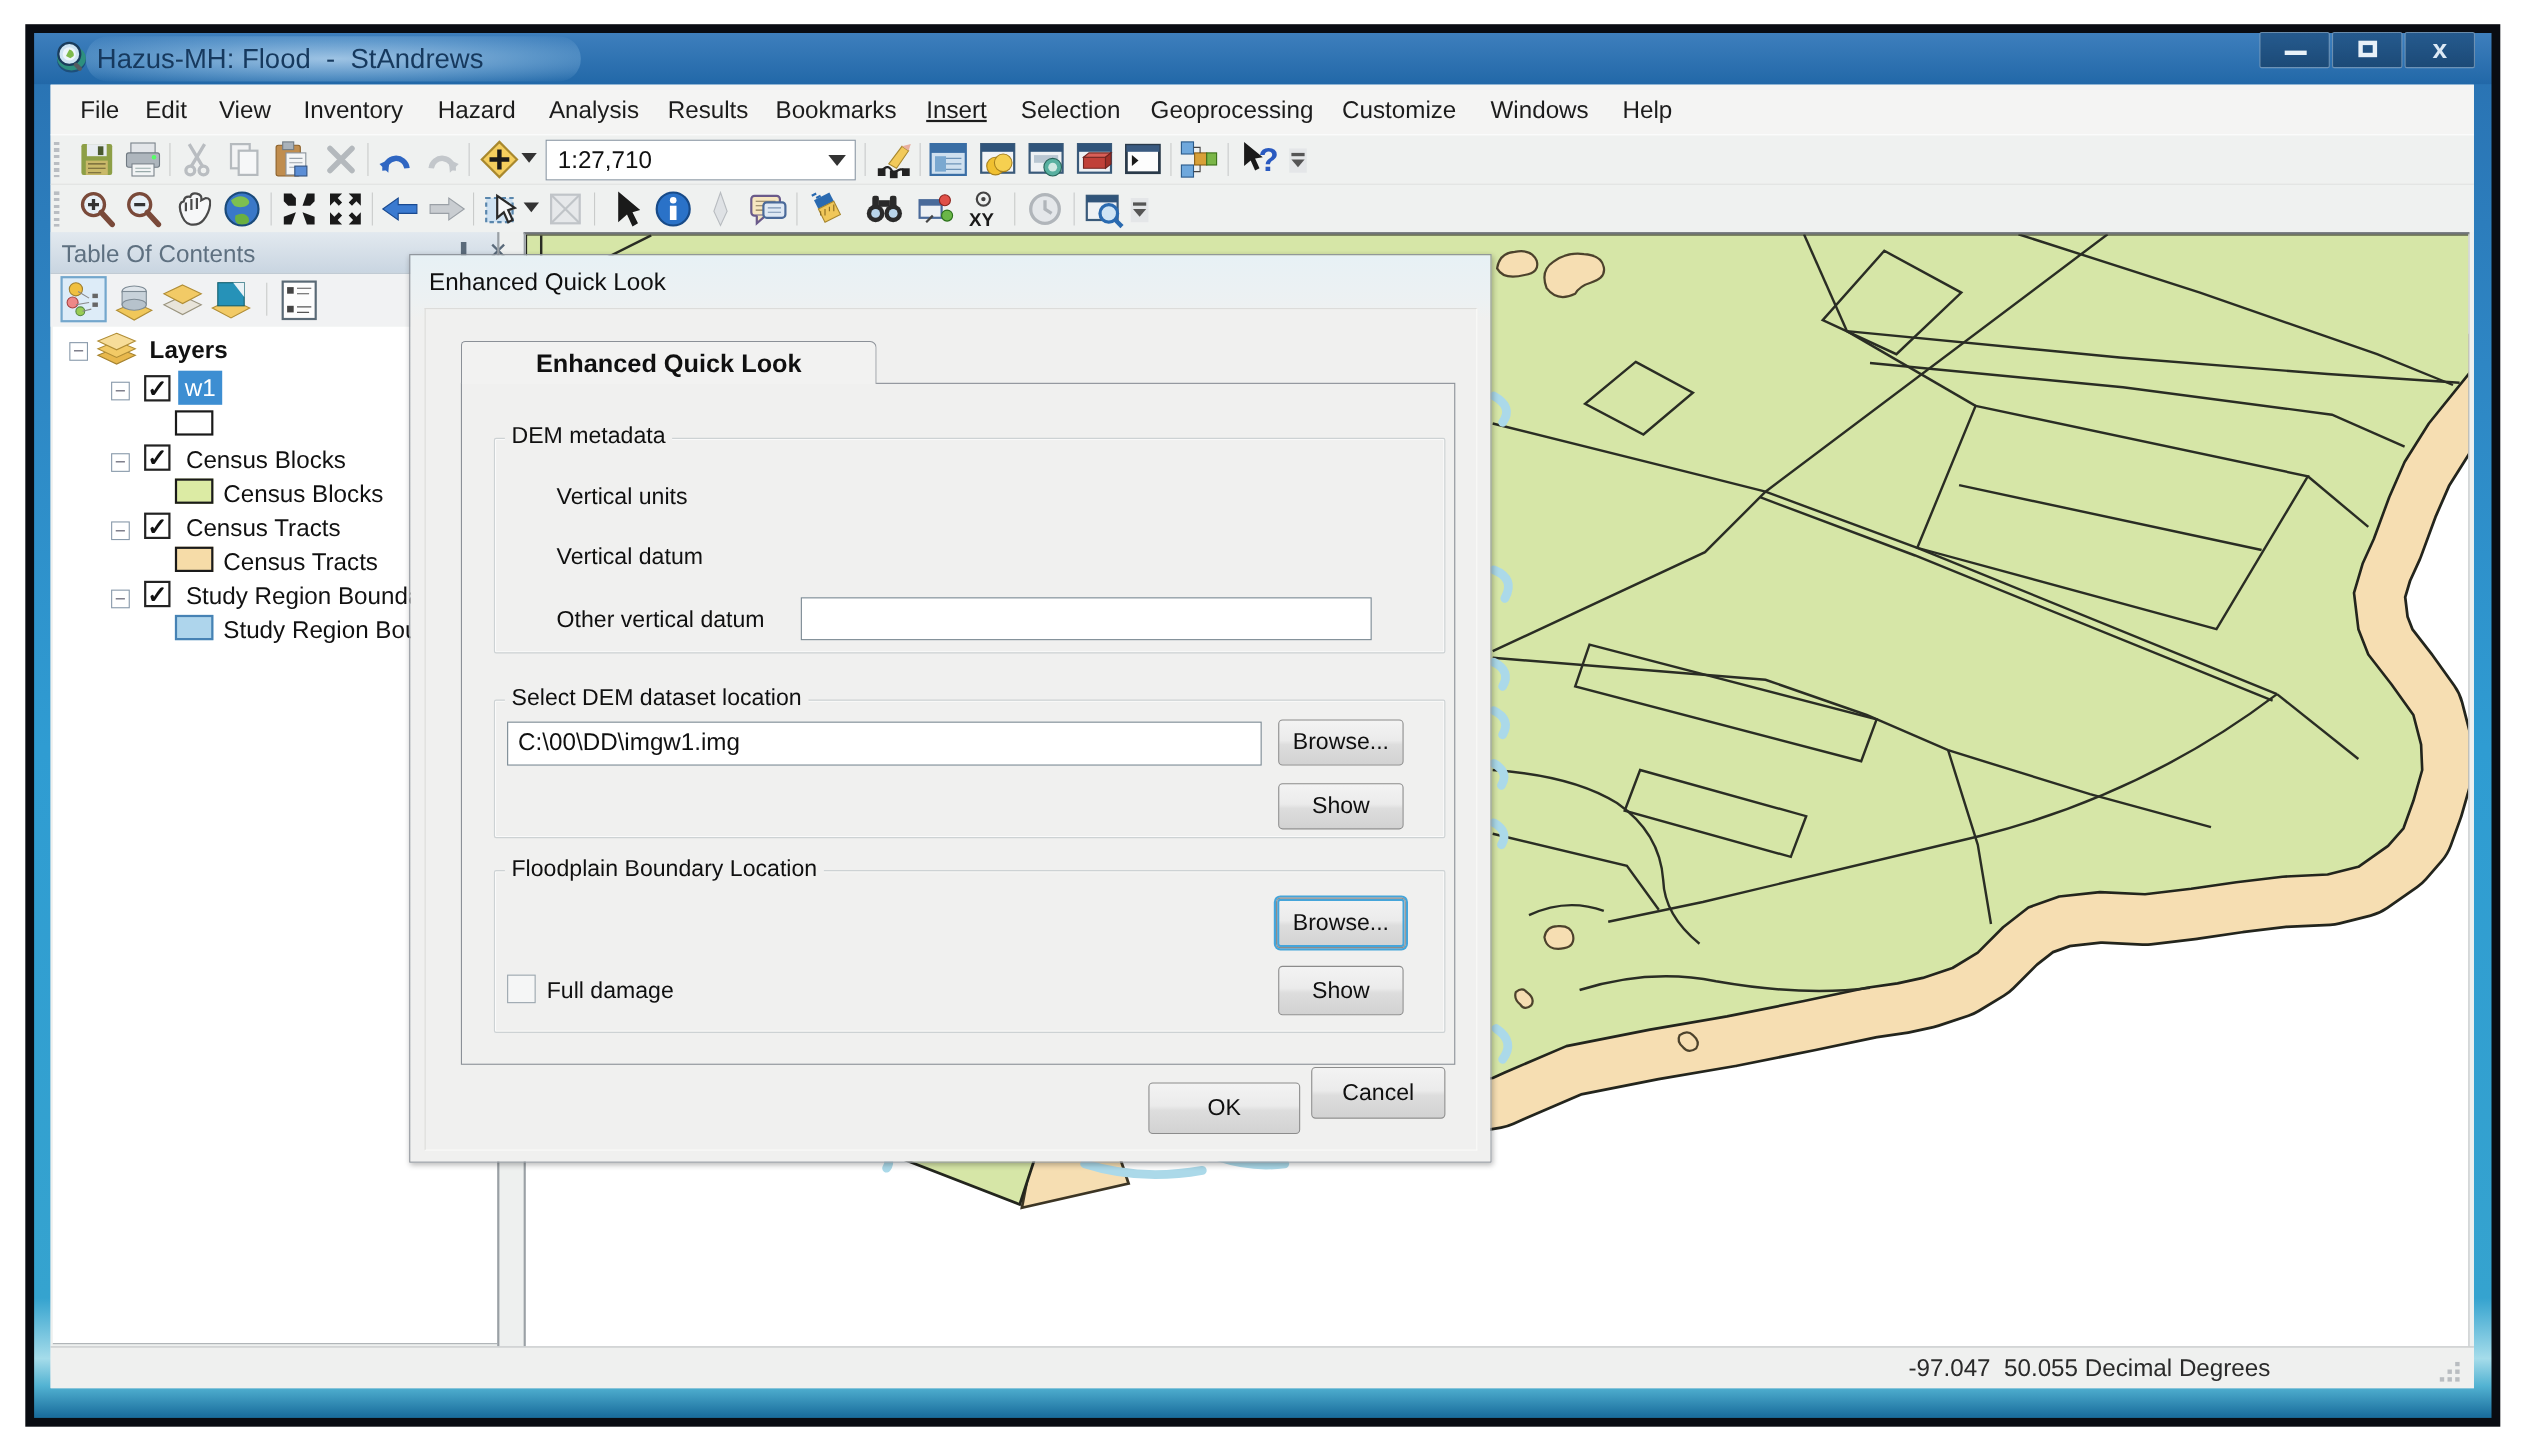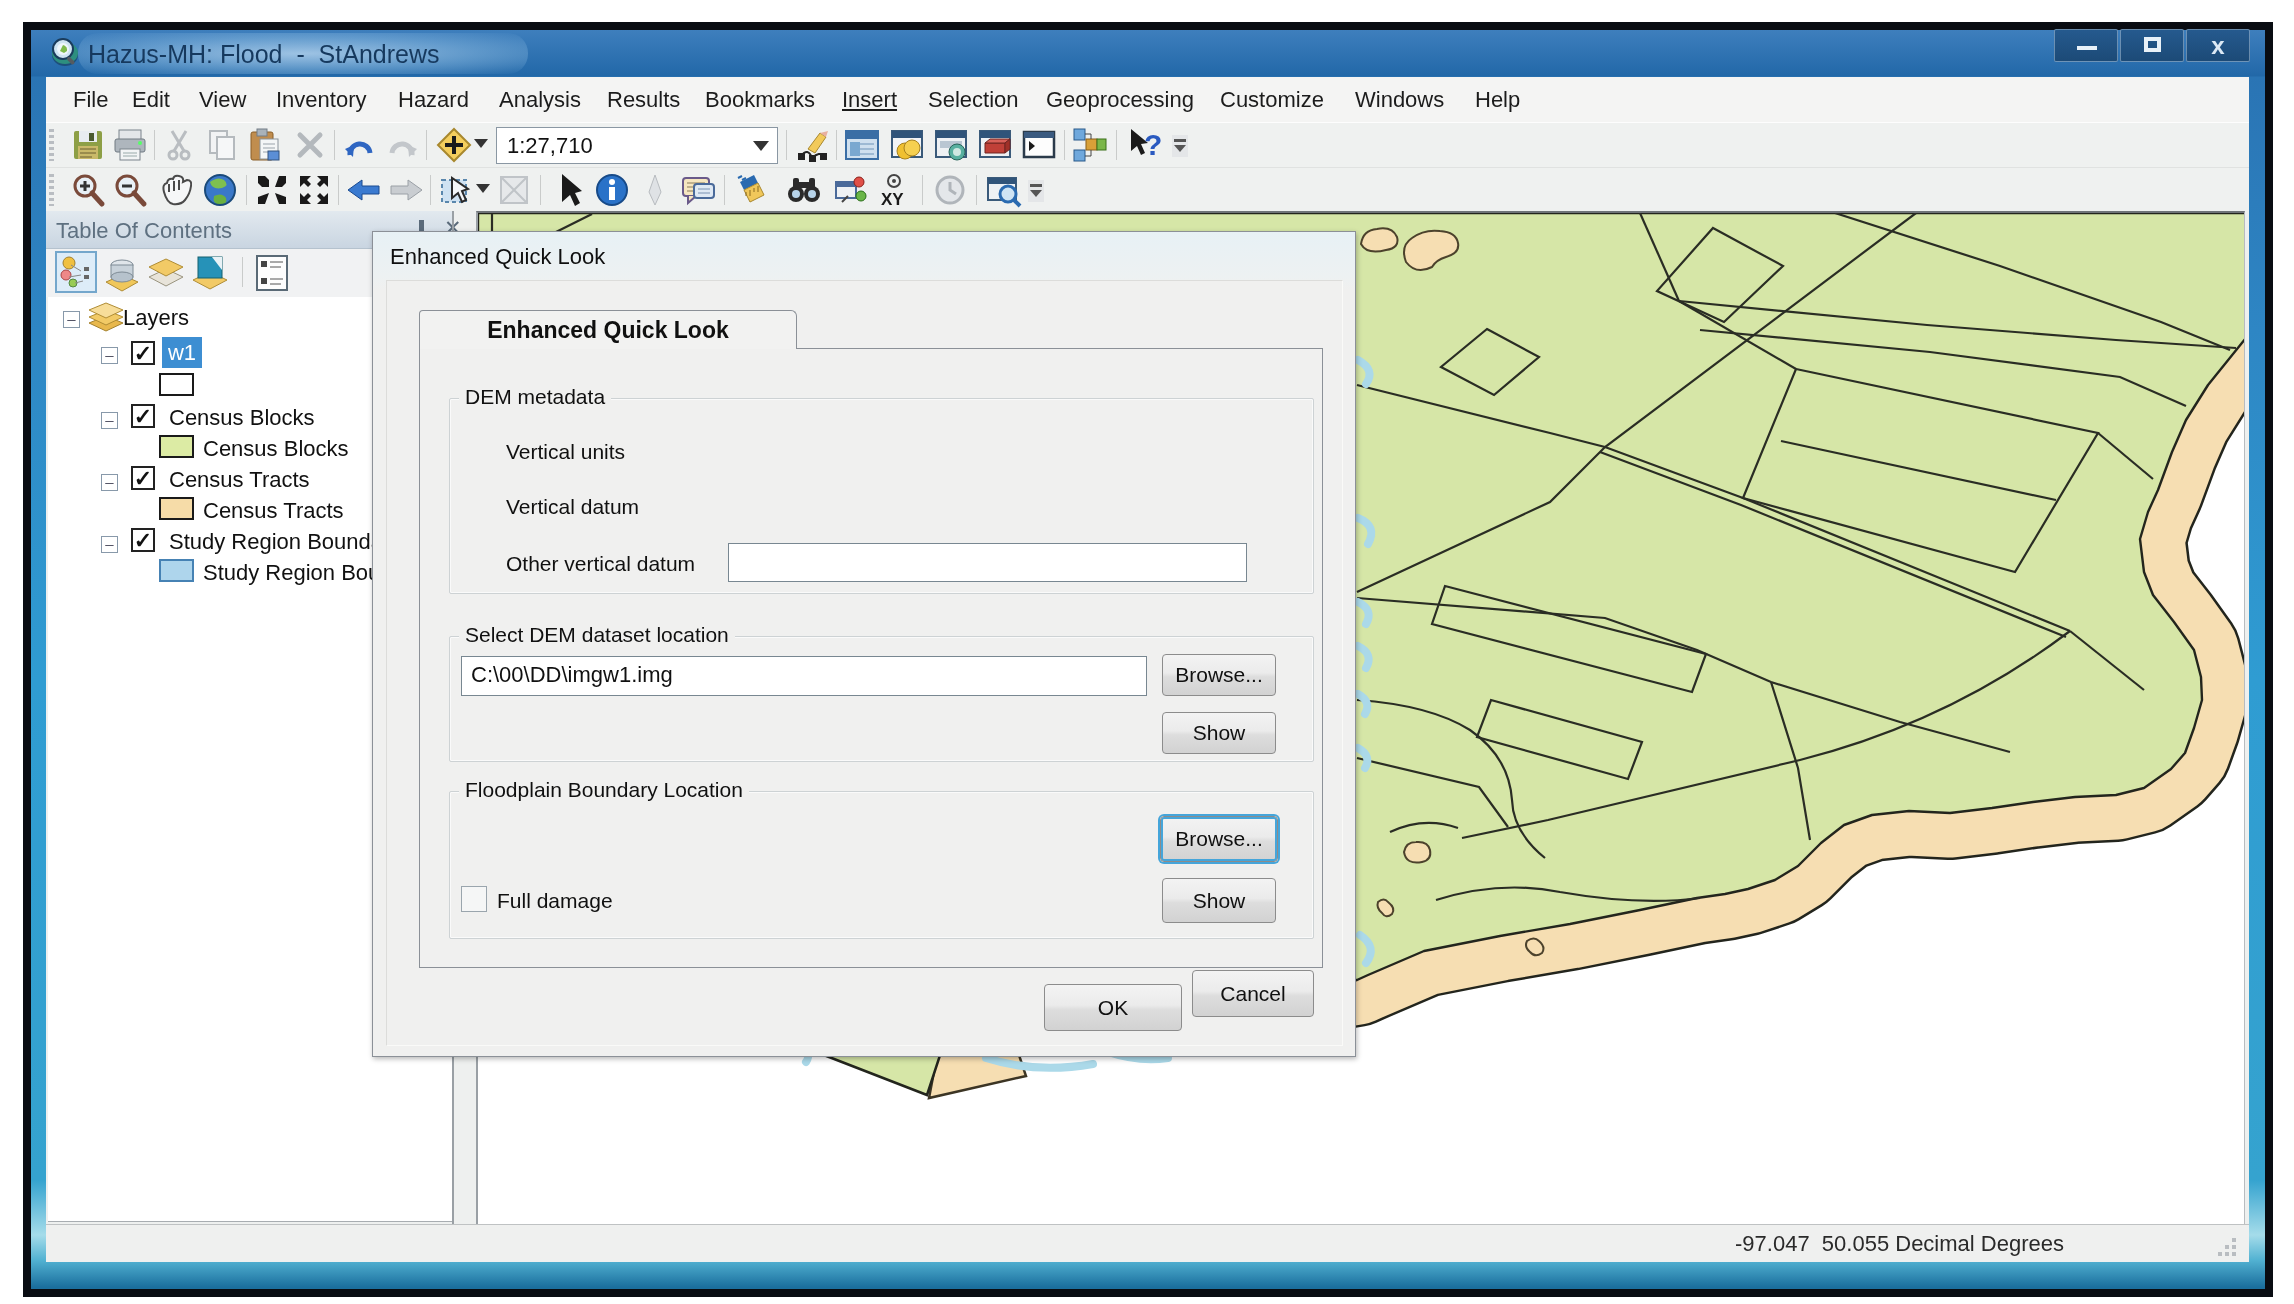--- a/index.html
+++ b/index.html
@@ -450,21 +450,21 @@
         </svg>
     </div>
   </div>
   <div class="abs" id="toctree">
     <div class="minus" style="left:15px;top:14px;">–</div>
     <svg style="position:absolute;left:38px;top:3px;" width="40" height="34" viewBox="0 0 40 34">
         <path d="M20 16 L37 23 L20 31 L3 23 Z" fill="#e8b84d" stroke="#a5822e"></path>
         <path d="M20 10 L37 17 L20 25 L3 17 Z" fill="#f2ca66" stroke="#b08d35"></path>
         <path d="M20 3 L37 10 L20 18 L3 10 Z" fill="#f7dd99" stroke="#b08d35"></path>
       </svg>
-    <span class="trow" style="left:75px;top:8px;font-weight:normal;">Layers</span>
+    <span class="trow" style="left:88px;top:8px;font-weight:bold;">Layers</span>
 
     <div class="minus" style="left:53px;top:50px;">–</div>
     <div class="cb" style="left:83px;top:44px;">✓</div>
     <div style="position:absolute;left:114px;top:40px;width:40px;height:31px;background:#3d8ed2;color:#fff;font-size:22px;text-align:center;line-height:31px;">w1</div>
     <div class="swatch" style="left:111px;top:76px;background:#fff;"></div>
 
     <div class="minus" style="left:53px;top:115px;">–</div>
     <div class="cb" style="left:83px;top:107px;">✓</div>
     <span class="trow" style="left:121px;top:108px;">Census Blocks</span>
     <div class="swatch" style="left:111px;top:138px;background:#dcebA4;"></div>

